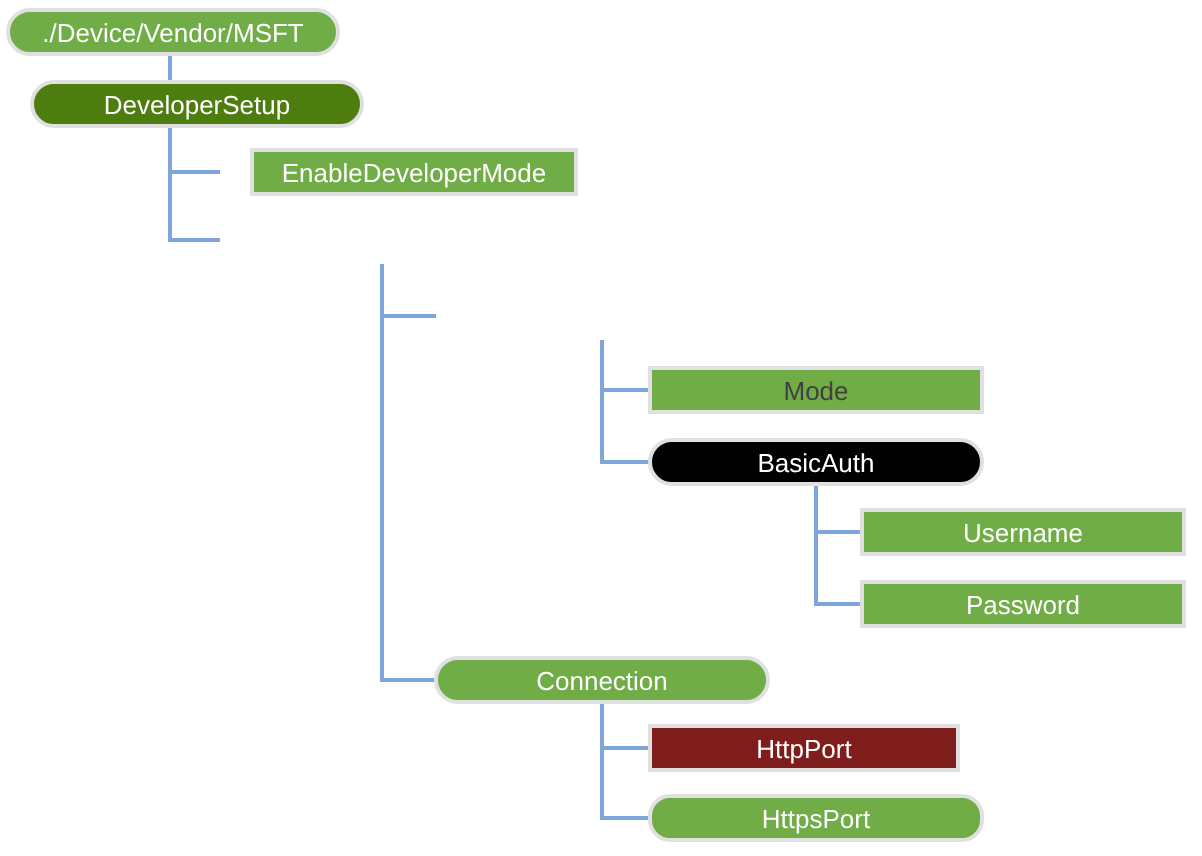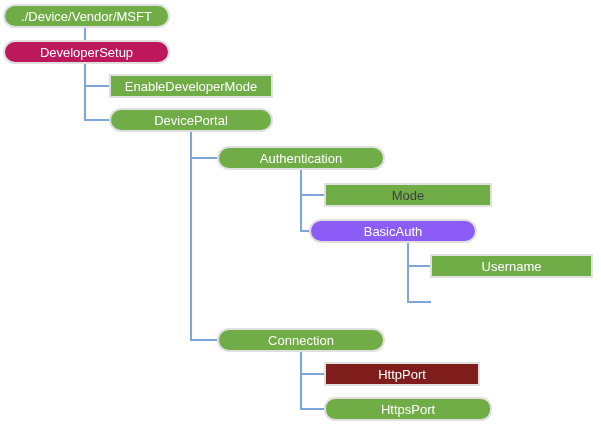--- a/index.html
+++ b/index.html
@@ -55,40 +55,37 @@
     <div class="seg" style="background: rgb(126, 166, 218); left: 300px; top: 230px; width: 25px; height: 2px;"></div>
     <div class="seg" style="background: rgb(126, 166, 218); left: 407px; top: 243px; width: 2px; height: 60px;"></div>
     <div class="seg" style="background: rgb(126, 166, 218); left: 407px; top: 265px; width: 24px; height: 2px;"></div>
     <div class="seg" style="background: rgb(126, 166, 218); left: 407px; top: 301px; width: 24px; height: 2px;"></div>
     <div class="seg" style="background: rgb(126, 166, 218); left: 300px; top: 352px; width: 2px; height: 58px;"></div>
     <div class="seg" style="background: rgb(126, 166, 218); left: 300px; top: 373px; width: 25px; height: 2px;"></div>
     <div class="seg" style="background: rgb(126, 166, 218); left: 300px; top: 408px; width: 25px; height: 2px;"></div>
     <div class="node rounded" style="left: 3px; top: 4px; width: 167px; background: rgb(112, 173, 71); border-color: rgb(224, 224, 224); color: rgb(255, 255, 255);">
       <span>./Device/Vendor/MSFT</span>
     </div>
-    <div class="node rounded" style="left: 3px; top: 40px; width: 167px; background: #be185d; border-color: rgb(224, 224, 224); color: rgb(255, 255, 255);">
+    <div class="node rounded" style="left: 15px; top: 40px; width: 167px; background: #4d7c0f; border-color: rgb(224, 224, 224); color: rgb(255, 255, 255);">
       <span>DeveloperSetup</span>
     </div>
-    <div class="node rect" style="left: 109px; top: 74px; width: 164px; background: rgb(112, 173, 71); border-color: rgb(224, 224, 224); color: rgb(255, 255, 255); justify-content: center;">
+    <div class="node rect" style="left: 125px; top: 74px; width: 164px; background: rgb(112, 173, 71); border-color: rgb(224, 224, 224); color: rgb(255, 255, 255); justify-content: center;">
       <span>EnableDeveloperMode</span>
-    </div>
-    <div class="node rounded" style="left: 109px; top: 108px; width: 164px; background: rgb(112, 173, 71); border-color: rgb(224, 224, 224); color: rgb(255, 255, 255);">
-      <span>DevicePortal</span>
-    </div>
-    <div class="node rounded" style="left: 217px; top: 146px; width: 168px; background: rgb(112, 173, 71); border-color: rgb(224, 224, 224); color: rgb(255, 255, 255);">
-      <span>Authentication</span>
     </div>
     <div class="node rect" style="left: 324px; top: 183px; width: 168px; background: rgb(112, 173, 71); border-color: rgb(224, 224, 224); color: #404040;">
       <span>Mode</span>
     </div>
-    <div class="node rounded" style="left: 309px; top: 219px; width: 168px; background: #8b5cf6; border-color: rgb(224, 224, 224); color: rgb(255, 255, 255);">
+    <div class="node rounded" style="left: 324px; top: 219px; width: 168px; background: #000000; border-color: rgb(224, 224, 224); color: rgb(255, 255, 255);">
       <span>BasicAuth</span>
     </div>
     <div class="node rect" style="left: 430px; top: 254px; width: 163px; background: rgb(112, 173, 71); border-color: rgb(224, 224, 224); color: rgb(255, 255, 255);">
       <span>Username</span>
+    </div>
+    <div class="node rect" style="left: 430px; top: 290px; width: 163px; background: rgb(112, 173, 71); border-color: rgb(224, 224, 224); color: rgb(255, 255, 255);">
+      <span>Password</span>
     </div>
     <div class="node rounded" style="left: 217px; top: 328px; width: 168px; background: rgb(112, 173, 71); border-color: rgb(224, 224, 224); color: rgb(255, 255, 255);">
       <span>Connection</span>
     </div>
     <div class="node rect" style="left: 324px; top: 362px; width: 156px; background: #7f1d1d; border-color: rgb(224, 224, 224); color: rgb(255, 255, 255);">
       <span>HttpPort</span>
     </div>
     <div class="node rect" style="left: 324px; top: 397px; width: 168px; background: rgb(112, 173, 71); border-color: rgb(224, 224, 224); color: rgb(255, 255, 255); border-radius: 11px;">
       <span>HttpsPort</span>
     </div>

